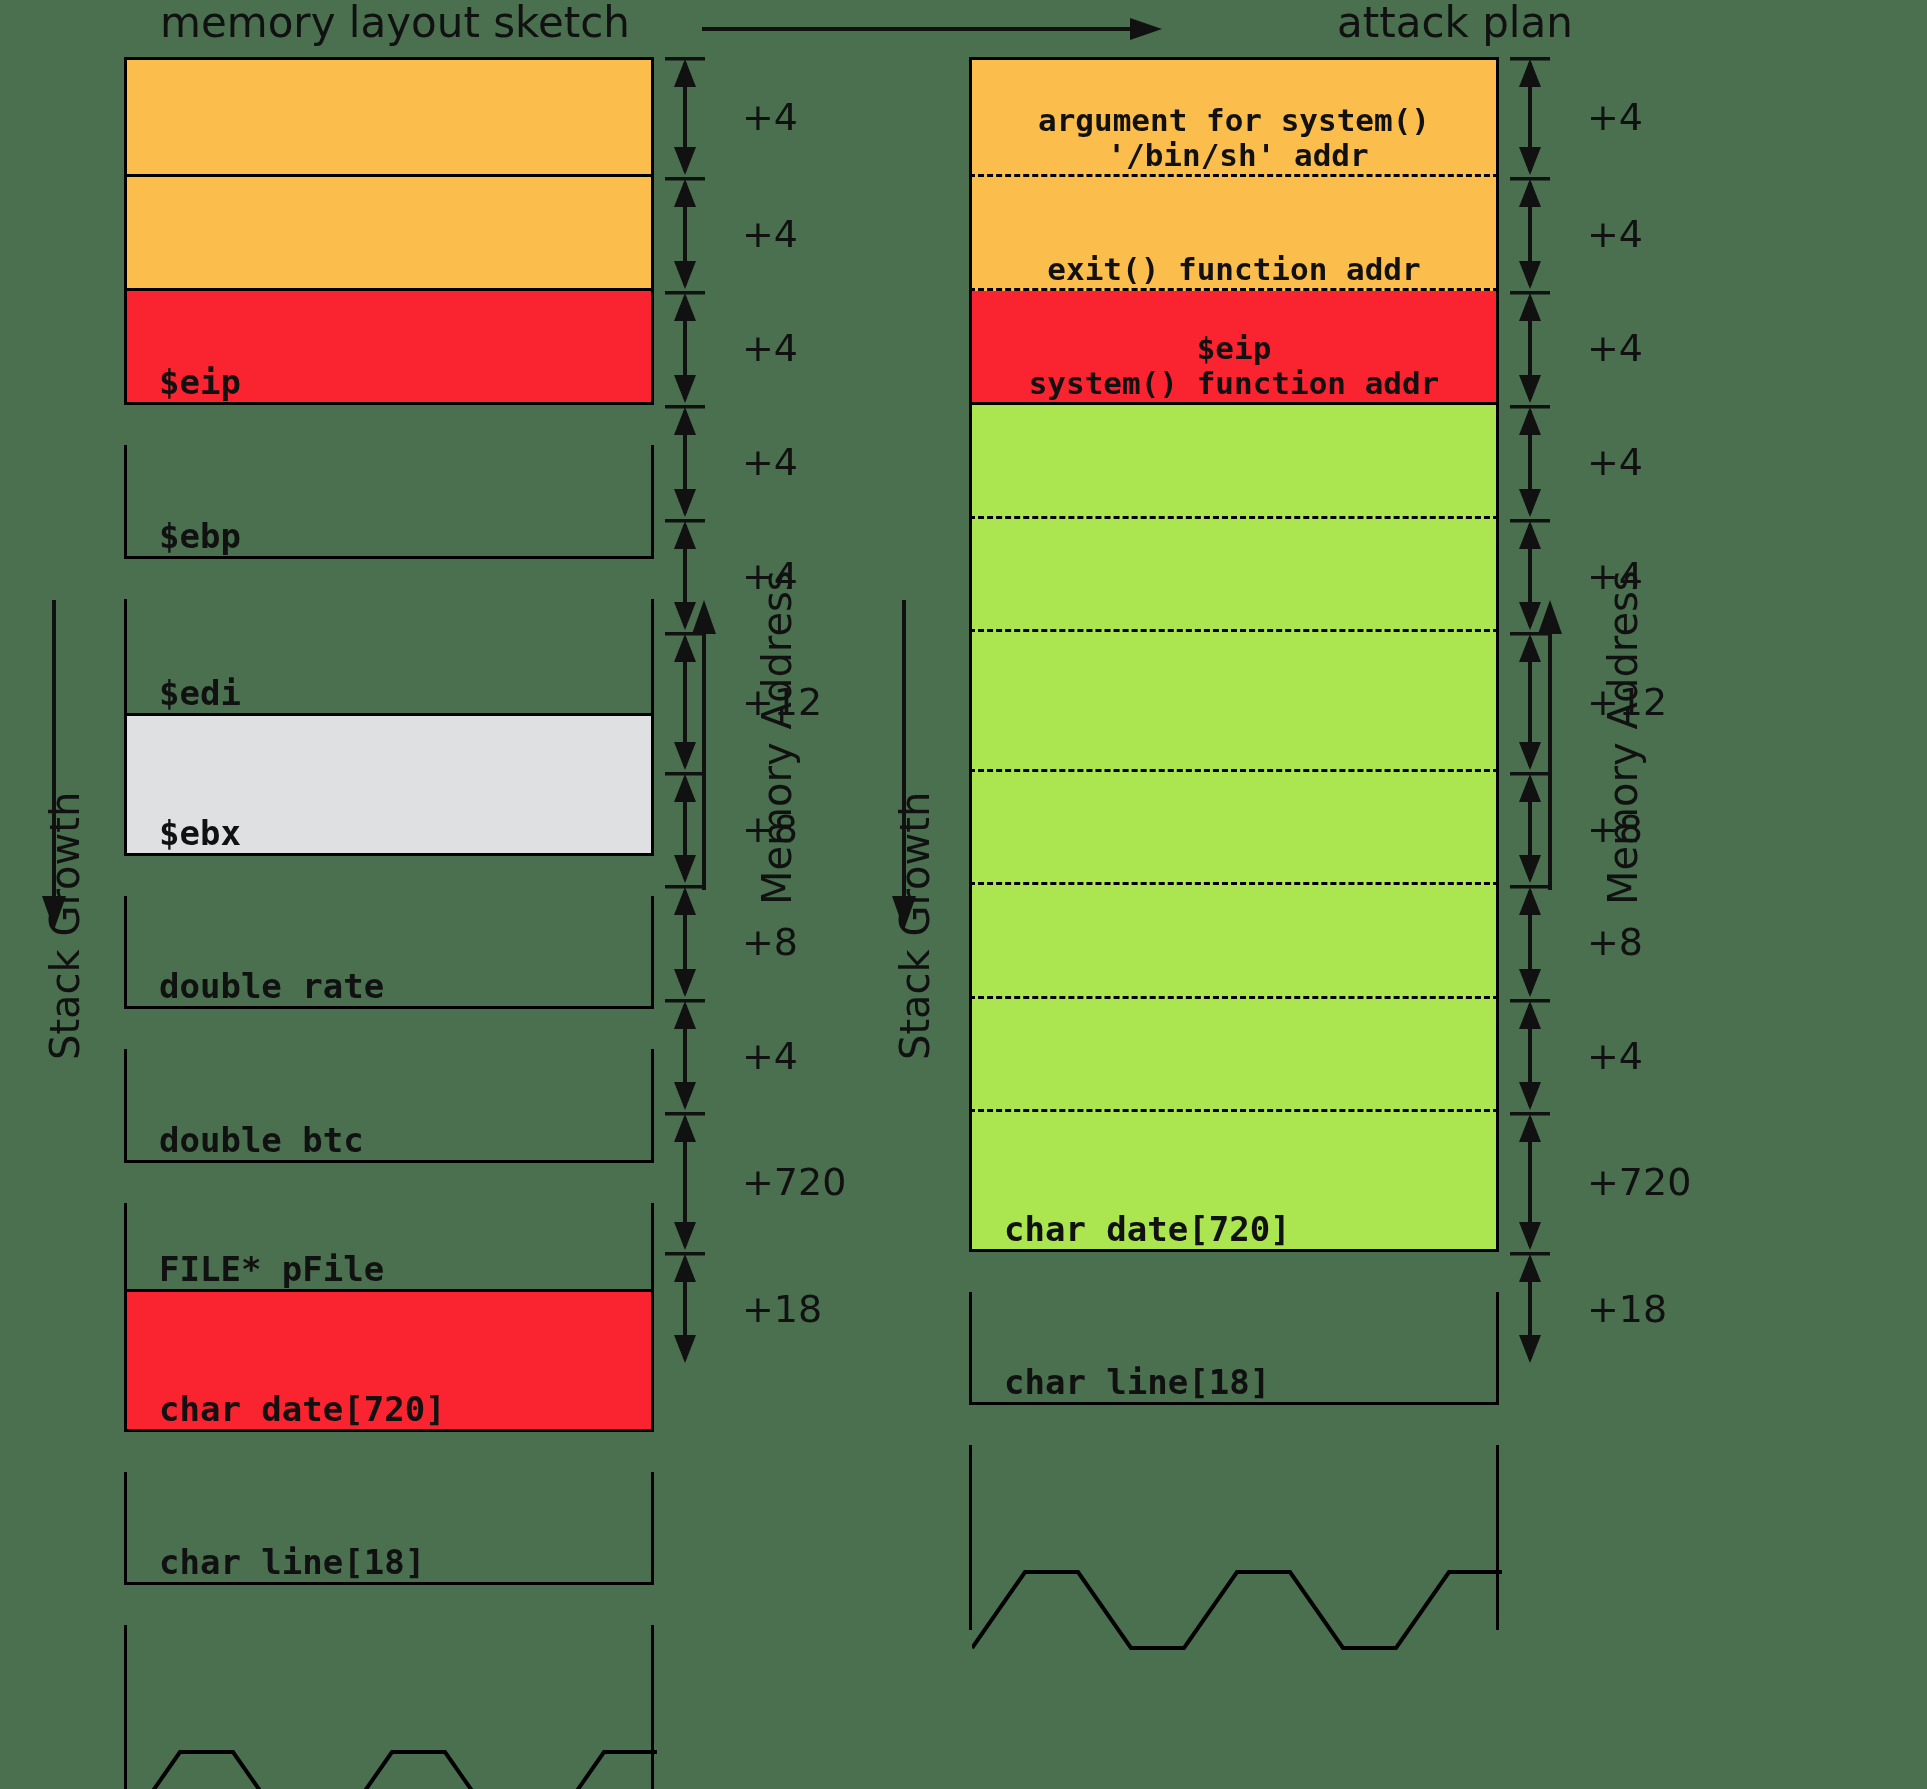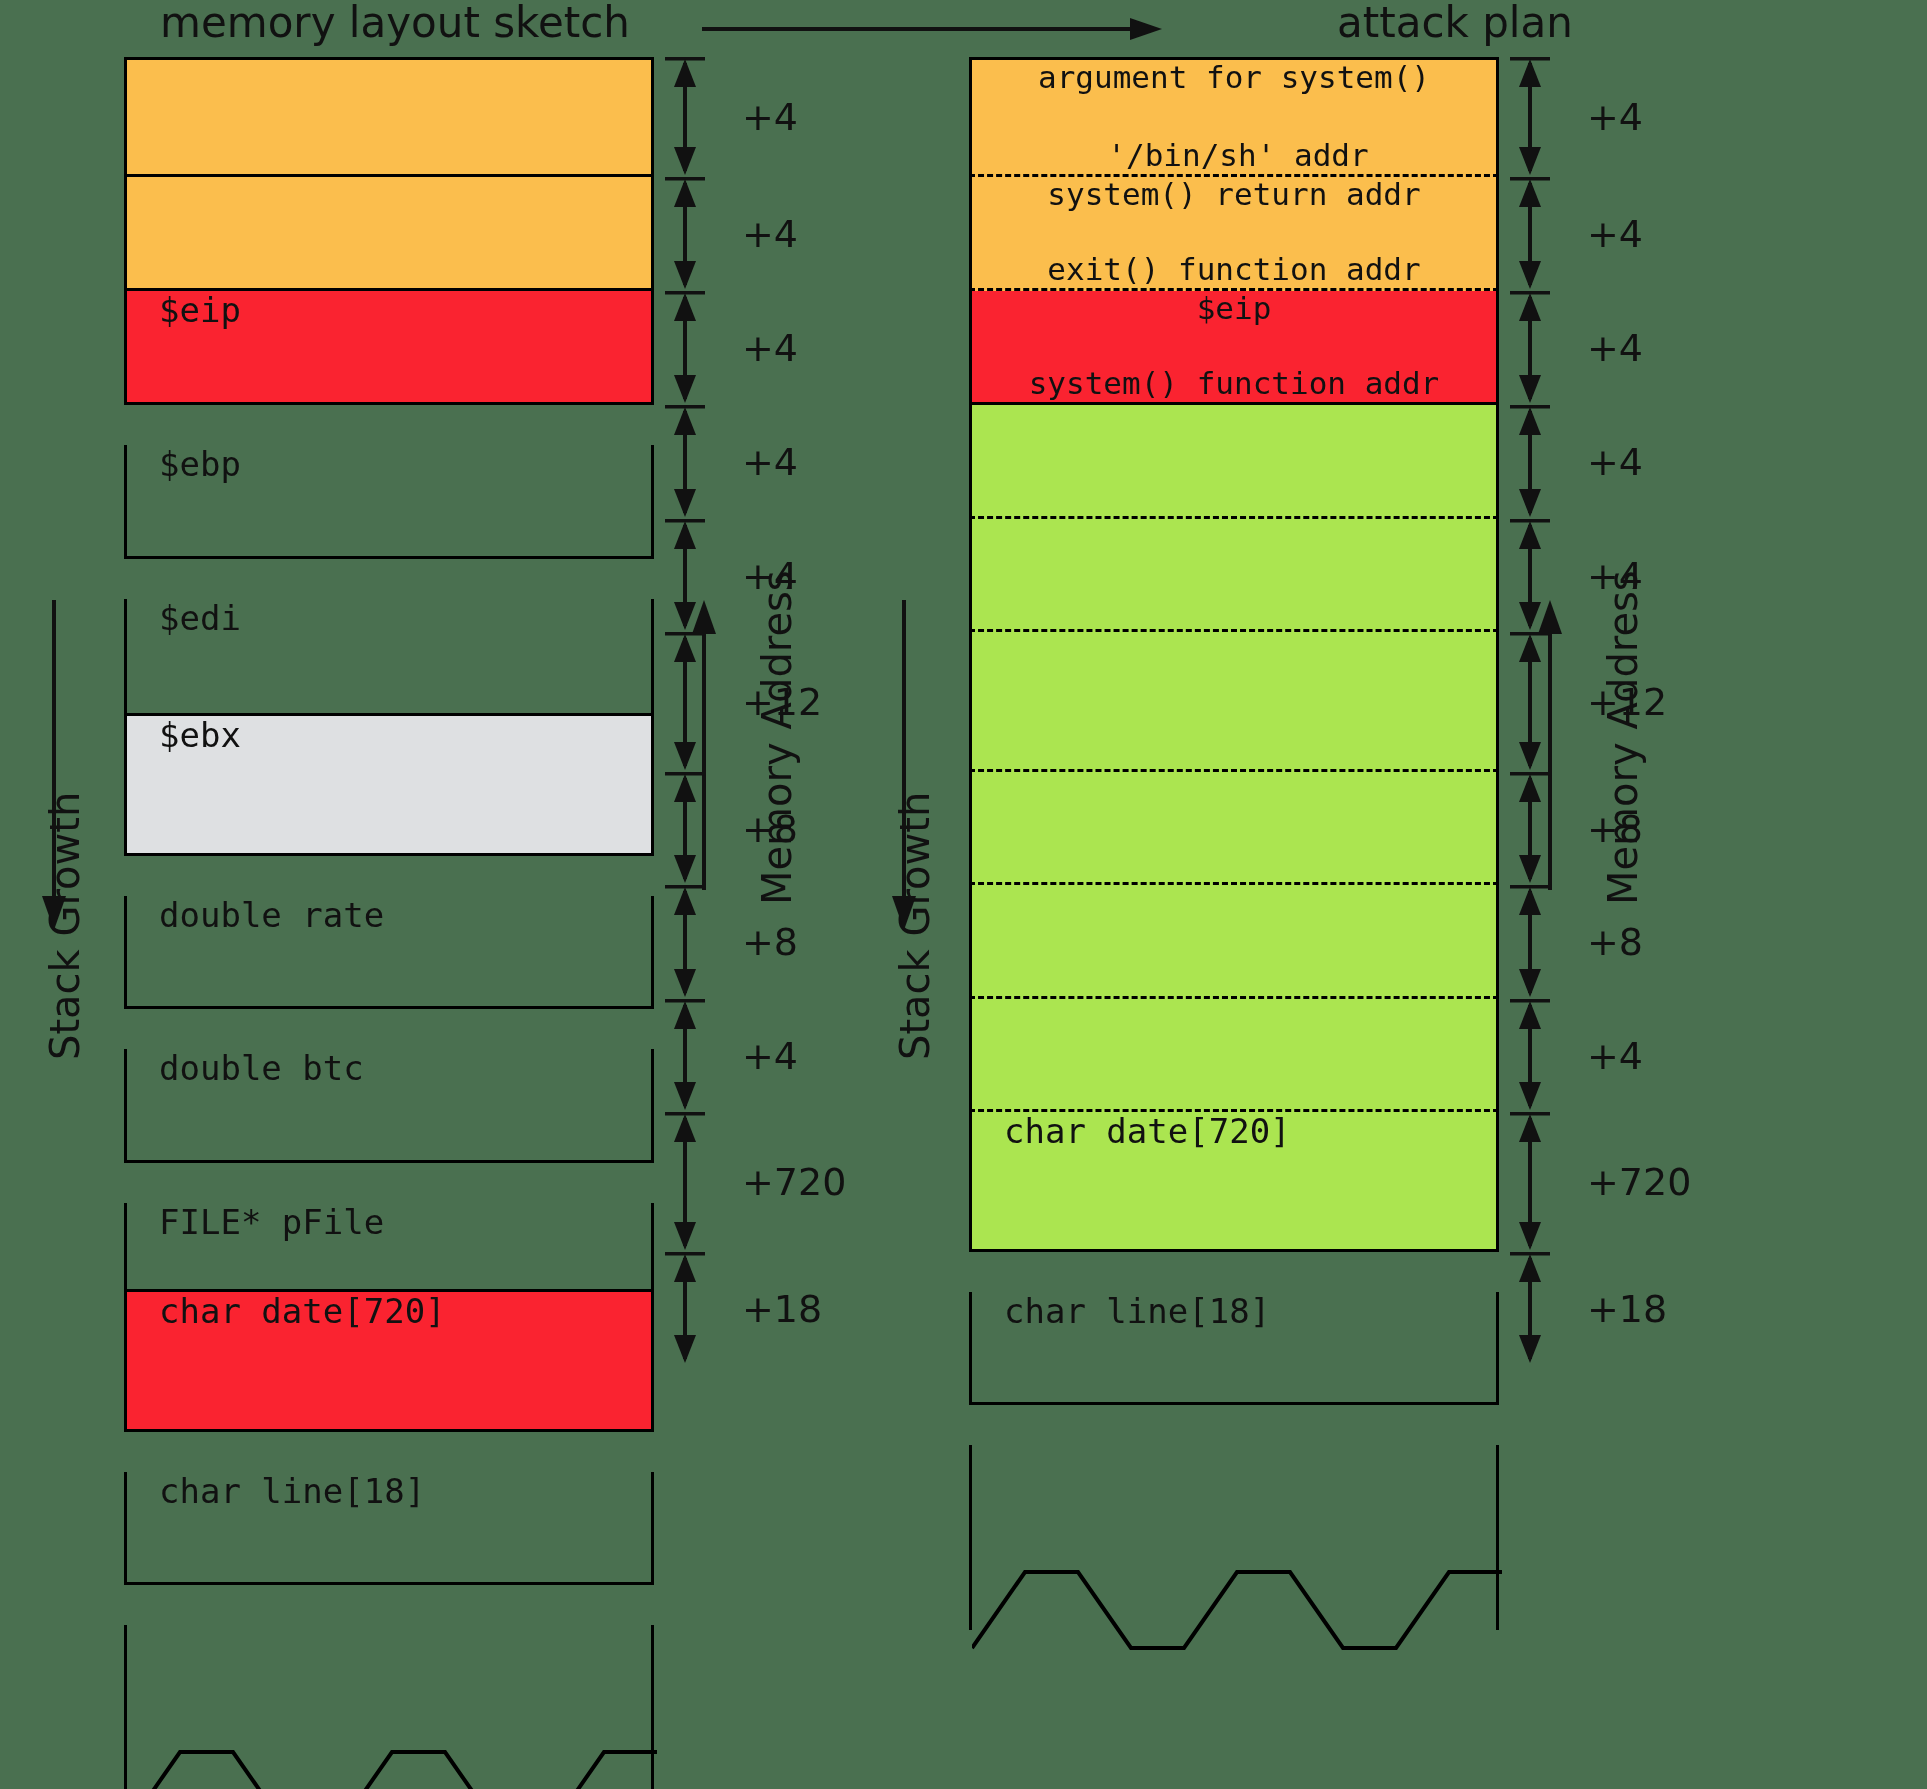--- a/index.html
+++ b/index.html
@@ -31,21 +31,22 @@
   #stack-right{left:957px;top:57px;}
 
   .cell{
     position:relative;
     box-sizing:border-box;
     border-left:3px solid #000;
     border-right:3px solid #000;
     border-bottom:3px solid #000;
     display:flex;
     flex-direction:column;
-    justify-content:space-between;
+    justify-content:flex-end;
+    font-weight:bold;
   }
   .cell.first{border-top:3px solid #000;}
   .cell.dashed-bottom{border-bottom:3px dashed #000;}
   .cell.noborderbottom{border-bottom:none;}
 
   .cell .lbl{
     font-family:"DejaVu Sans Mono", monospace;
     font-size:34px;
     color:#111;
     padding-left:32px;
@@ -281,21 +282,20 @@
         <div class="num">+18</div>
       </div>
     </div>
 
   <div class="stack" id="stack-right">
       <div class="cell fill-orange first dashed-bottom" style="height: 120px;">
         <div class="lbl center small txt-blue">argument for system()</div>
         <div class="lbl center small txt-darkred">'/bin/sh' addr</div>
       </div>
       <div class="cell fill-orange dashed-bottom" style="height: 114px;">
-        <div class="lbl center small txt-blue">system() return addr</div>
         <div class="lbl center small txt-red">exit() function addr</div>
       </div>
       <div class="cell fill-red" style="height: 114px;">
         <div class="lbl center small txt-blue">$eip</div>
         <div class="lbl center small txt-maroon">system() function addr</div>
       </div>
       <div class="cell fill-green dashed-bottom" style="height: 114px;"></div>
       <div class="cell fill-green dashed-bottom" style="height: 113px;"></div>
       <div class="cell fill-green dashed-bottom" style="height: 140px;"></div>
       <div class="cell fill-green dashed-bottom" style="height: 113px;"></div>

